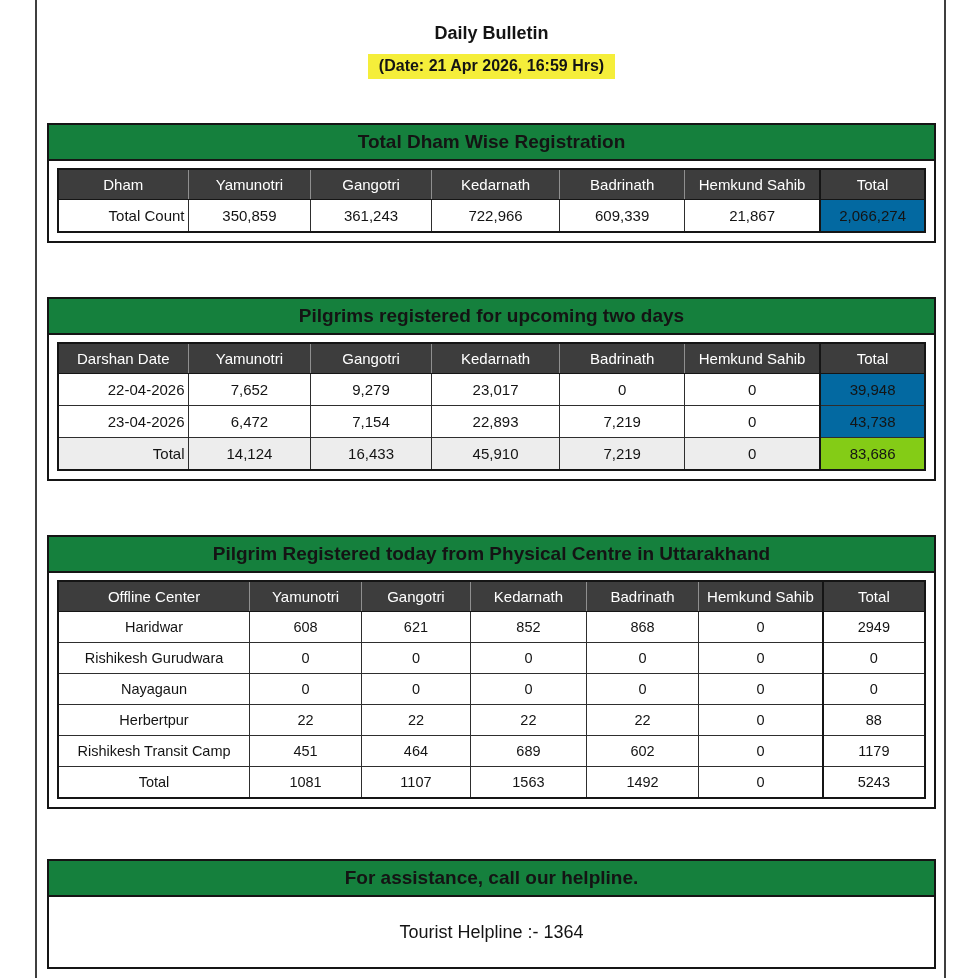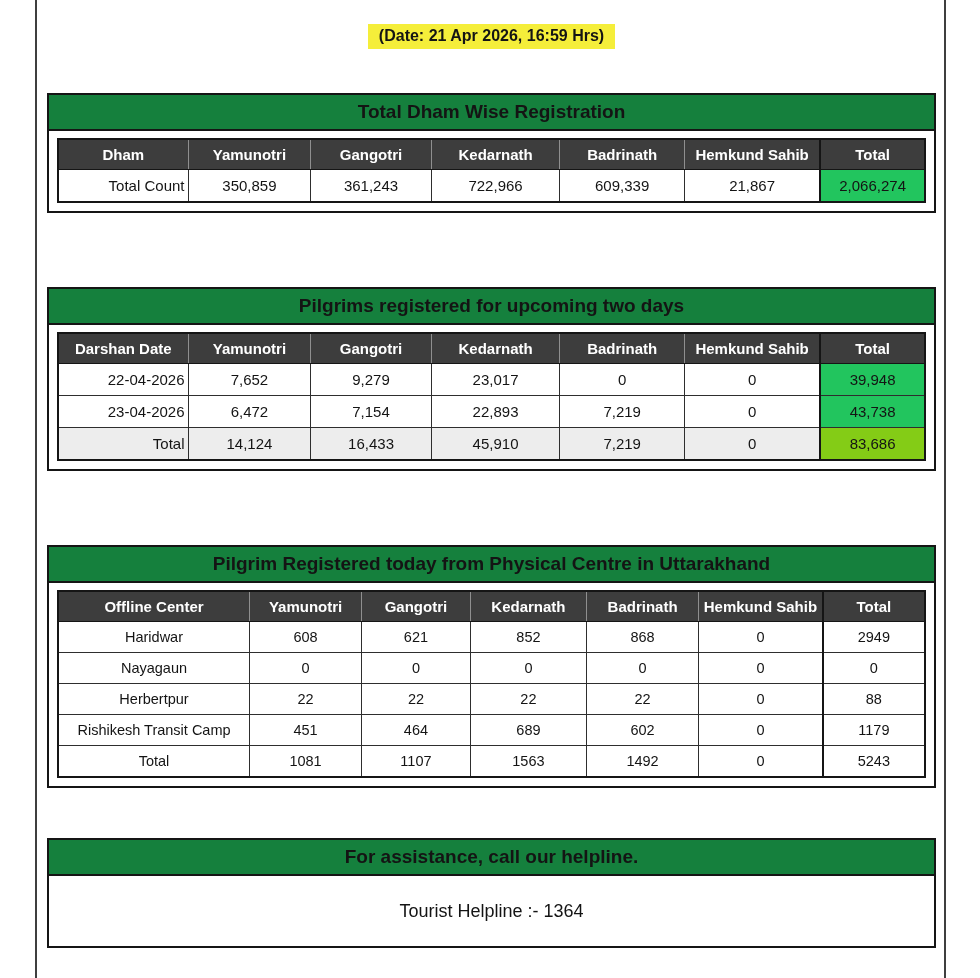--- a/index.html
+++ b/index.html
@@ -17,54 +17,54 @@
   header { text-align:center; padding-top:14px; }
   h1.doc-title { margin:0; font-size:27px; font-weight:bold; line-height:1.15; }
   .subtitle { margin-top:9px; font-size:18px; font-weight:bold; }
   .date-wrap { margin-top:10px; }
   .date-highlight {
     display:inline-block; background:#f5ee3a; color:#141414;
     font-weight:bold; font-size:16px; padding:3px 11px 4px;
   }
 
   .panel { border:2px solid #151515; background:#fff; }
-  .table-panel { margin-top:74px; }
+  .table-panel { margin-top:54px; }
   #sections .table-panel:first-child { margin-top:44px; }
 
   .panel-title {
     background:#15803d; border-bottom:2px solid #151515;
     height:34px; display:flex; align-items:center; justify-content:center;
     font-weight:bold; font-size:19px;
   }
   .panel-body { padding:7px 8px 8px; }
 
   table {
     width:100%; border-collapse:collapse; border:2px solid #151515;
     table-layout:fixed;
   }
   th {
-    background:#3d3d3d; color:#ffffff; font-size:15px; font-weight:bold;
+    background:#3d3d3d; color:#ffffff; font-size:15px; font-weight:normal;
     height:27px; border:1px solid #8f8f8f; border-bottom:1px solid #151515;
     padding:1px 2px;
   }
   td {
     border:1px solid #2e2e2e; height:29px; text-align:center;
     font-size:15px; background:#ffffff; padding:1px 3px;
   }
   .sec-2 td { height:28px; font-size:14.5px; }
 
   
   .sec-0 tbody td.c0, .sec-1 tbody td.c0 { text-align:right; padding-left:6px; }
   .sec-2 tbody td.c0 { text-align:center; }
 
   
   th.c6, td.c6 { border-left:2px solid #151515; }
 
   
-  .sec-0 tbody td.c6, .sec-1 tbody td.c6 { background:#22c55e; }
+  .sec-0 tbody td.c6, .sec-1 tbody td.c6 { background:#0369a1; }
   .sec-1 tr.total-row td { background:#ededed; }
   .sec-1 tr.total-row td.c6 { background:#84cc16; }
 
   
   .sec-0 .c0, .sec-1 .c0 { width:15.0%; }
   .sec-0 .c1, .sec-1 .c1 { width:14.2%; }
   .sec-0 .c2, .sec-1 .c2 { width:13.9%; }
   .sec-0 .c3, .sec-1 .c3 { width:14.9%; }
   .sec-0 .c4, .sec-1 .c4 { width:14.4%; }
   .sec-0 .c5, .sec-1 .c5 { width:15.7%; }
@@ -86,20 +86,21 @@
 </style>
 </head>
 <body>
 
 <div class="page-rule rule-left"></div>
 <div class="page-rule rule-right"></div>
 
 <div class="content">
 
   <header>
+    <div class="subtitle">Daily Bulletin</div>
     <div class="date-wrap">
       <span class="date-highlight">(Date: 21 Apr 2026, 16:59 Hrs)</span>
     </div>
   </header>
 
   <div id="sections">
       <section class="panel table-panel sec-0">
         <div class="panel-title">Total Dham Wise Registration</div>
         <div class="panel-body">
           <table>
@@ -194,20 +195,29 @@
               <tr>
                 <td class="c0">Haridwar</td>
                 <td class="c1">608</td>
                 <td class="c2">621</td>
                 <td class="c3">852</td>
                 <td class="c4">868</td>
                 <td class="c5">0</td>
                 <td class="c6">2949</td>
               </tr>
               <tr>
+                <td class="c0">Rishikesh Gurudwara</td>
+                <td class="c1">0</td>
+                <td class="c2">0</td>
+                <td class="c3">0</td>
+                <td class="c4">0</td>
+                <td class="c5">0</td>
+                <td class="c6">0</td>
+              </tr>
+              <tr>
                 <td class="c0">Nayagaun</td>
                 <td class="c1">0</td>
                 <td class="c2">0</td>
                 <td class="c3">0</td>
                 <td class="c4">0</td>
                 <td class="c5">0</td>
                 <td class="c6">0</td>
               </tr>
               <tr>
                 <td class="c0">Herbertpur</td>

